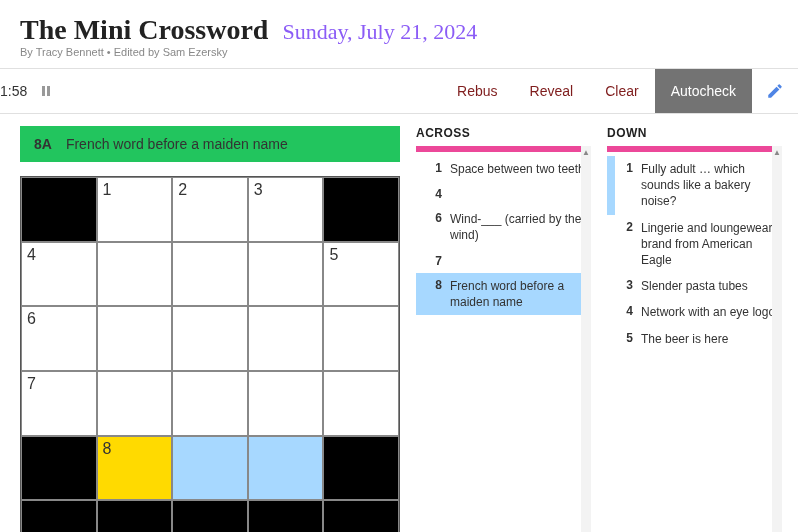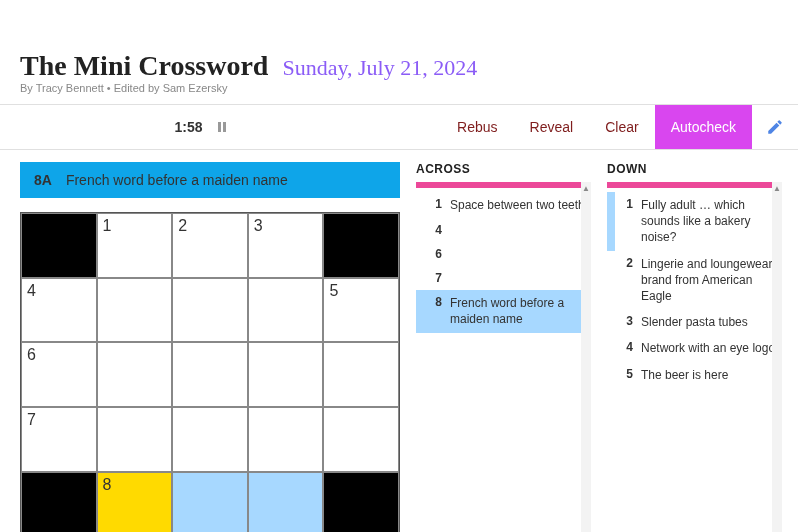--- a/index.html
+++ b/index.html
@@ -1,34 +1,34 @@
 <!DOCTYPE html>
 <html><head>
 <meta charset="utf-8">
 <style>
 * { box-sizing: border-box; margin: 0; padding: 0; }
 body { font-family: Georgia, 'Times New Roman', serif; background: #fff; color: #222; }
 .header { padding: 14px 16px 10px 20px; }
 .title-row { display: flex; align-items: baseline; gap: 14px; }
-.title { font-weight: 700; font-size: 28px; font-family: Georgia, serif; margin-top: 36px; }
+.title { font-weight: 700; font-size: 28px; font-family: Georgia, serif; }
 .date { font-size: 22px; color: #8b5cf6; font-family: Georgia, serif; font-weight: 400; }
 .byline { font-size: 11px; color: #888; margin-top: 0; font-family: -apple-system, Helvetica, Arial, sans-serif; }
 .divider { border: none; border-top: 1px solid #e0e0e0; margin: 0; }
 .toolbar { display: flex; align-items: center; height: 44px; font-family: -apple-system, Helvetica, Arial, sans-serif; font-size: 14px; }
-.timer-wrap { flex: 0 0 400px; display: flex; justify-content: center; align-items: center; gap: 15px; color: #333; font-weight: bold; }
+.timer-wrap { flex: 0 0 400px; display: flex; justify-content: flex-start; align-items: center; gap: 15px; color: #333; }
 .pause-icon { display: inline-flex; gap: 2px; }
 .pause-icon span { display: block; width: 3px; height: 10px; background: #999; }
 .toolbar-spacer { flex: 1; }
 .toolbar-btn { padding: 0 16px; height: 44px; display: flex; align-items: center; cursor: pointer; color: #7f1d1d; font-size: 14px; }
-.toolbar-btn.active { background: #d946ef; color: #fff; }
+.toolbar-btn.active { background: #737373; color: #fff; }
 .pencil-btn { padding: 0 14px; height: 44px; display: flex; align-items: center; cursor: pointer; }
 .pencil-icon { color: #4f85e5; }
 .main { display: flex; padding: 12px 16px 16px 20px; gap: 16px; font-family: -apple-system, Helvetica, Arial, sans-serif; }
 .left { flex: 0 0 380px; }
-.clue-bar { background: #0ea5e9; padding: 10px 14px; margin-bottom: 14px; font-size: 14px; display: flex; gap: 14px; }
+.clue-bar { background: #22c55e; padding: 10px 14px; margin-bottom: 14px; font-size: 14px; display: flex; gap: 14px; }
 .clue-bar .num { font-weight: 700; color: #333; }
 .clue-bar .txt { color: #333; }
 .grid { display: grid; grid-template-columns: repeat(5, 1fr); grid-template-rows: repeat(6, 1fr); width: 380px; height: 390px; border: 1px solid #555; }
 .cell { border: 0.5px solid #888; position: relative; background: #fff; }
 .cell.black { background: #000; }
 .cell.active { background: #ffda00; }
 .cell.highlight { background: #a7d8ff; }
 .cell .cnum { position: absolute; top: 3px; left: 5px; font-size: 16px; color: #333; font-family: -apple-system, Helvetica, Arial, sans-serif; }
 .clues { flex: 1; display: flex; gap: 16px; }
 .clue-col { flex: 1; position: relative; }
@@ -139,20 +139,21 @@
       <div class="clue-list" id="across-list">
           <div class="clue-item">
             <span class="cn">1</span>
             <span class="ct">Space between two teeth</span>
           </div>
           <div class="clue-item">
             <span class="cn">4</span>
           </div>
           <div class="clue-item">
             <span class="cn">6</span>
+            <span class="ct">Wind-___ (carried by the wind)</span>
           </div>
           <div class="clue-item">
             <span class="cn">7</span>
           </div>
           <div class="clue-item selected">
             <span class="cn">8</span>
             <span class="ct">French word before a maiden name</span>
           </div>
         </div>
       <div class="scroll-track">

